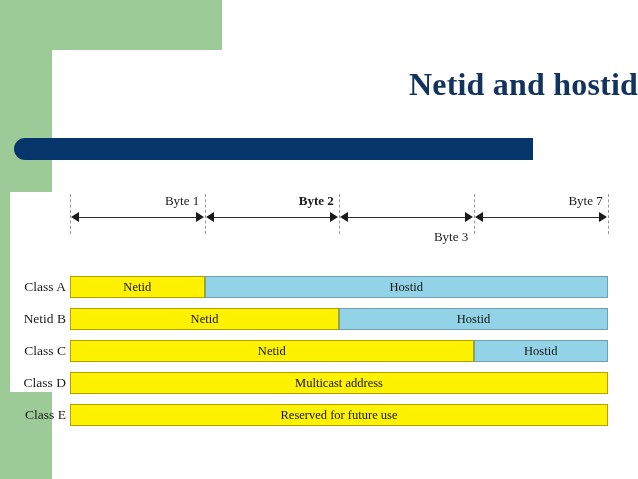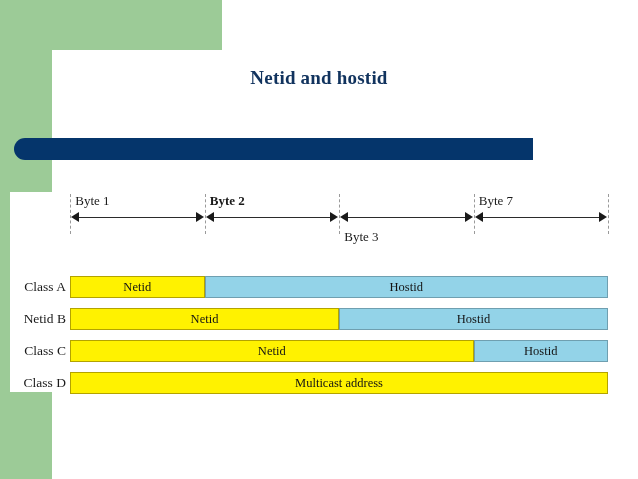--- a/index.html
+++ b/index.html
@@ -52,22 +52,22 @@
     border-top-left-radius: 11px;
     border-bottom-left-radius: 11px;
   }
 
   
   .slide-title {
     position: absolute;
     left: 0;
     top: 68px;
     width: 638px;
-    text-align: center;
-    font-size: 19px;
+    text-align: right;
+    font-size: 32px;
     font-weight: bold;
     color: #11335e;
     letter-spacing: 0.2px;
     line-height: 1;
   }
 
   
   .figure {
     position: absolute;
     left: 10px;
@@ -82,21 +82,21 @@
     position: absolute;
     left: 0;
     top: 0;
     width: 616px;
     height: 38px;
   }
   .byte-label {
     position: absolute;
     top: 0px;
     width: 124px;
-    text-align: left;
+    text-align: right;
     font-size: 13px;
     color: #1a1a1a;
     line-height: 17px;
   }
   .tick {
     position: absolute;
     top: 2px;
     width: 0;
     height: 40px;
     border-left: 1px dashed #9a9a9a;
@@ -218,16 +218,22 @@
             <div class="seg netid" style="left: 0px; width: 403.5px;">Netid</div>
             <div class="seg hostid" style="left: 403.5px; width: 134.5px;">Hostid</div>
           </div>
         </div>
         <div class="row">
           <div class="row-label">Class D</div>
           <div class="bar">
             <div class="seg full" style="left: 0px; width: 538px;">Multicast address</div>
           </div>
         </div>
+        <div class="row">
+          <div class="row-label">Class E</div>
+          <div class="bar">
+            <div class="seg full" style="left: 0px; width: 538px;">Reserved for future use</div>
+          </div>
+        </div>
       </div>
 
   </div>
 </div>
 
 </body></html>

